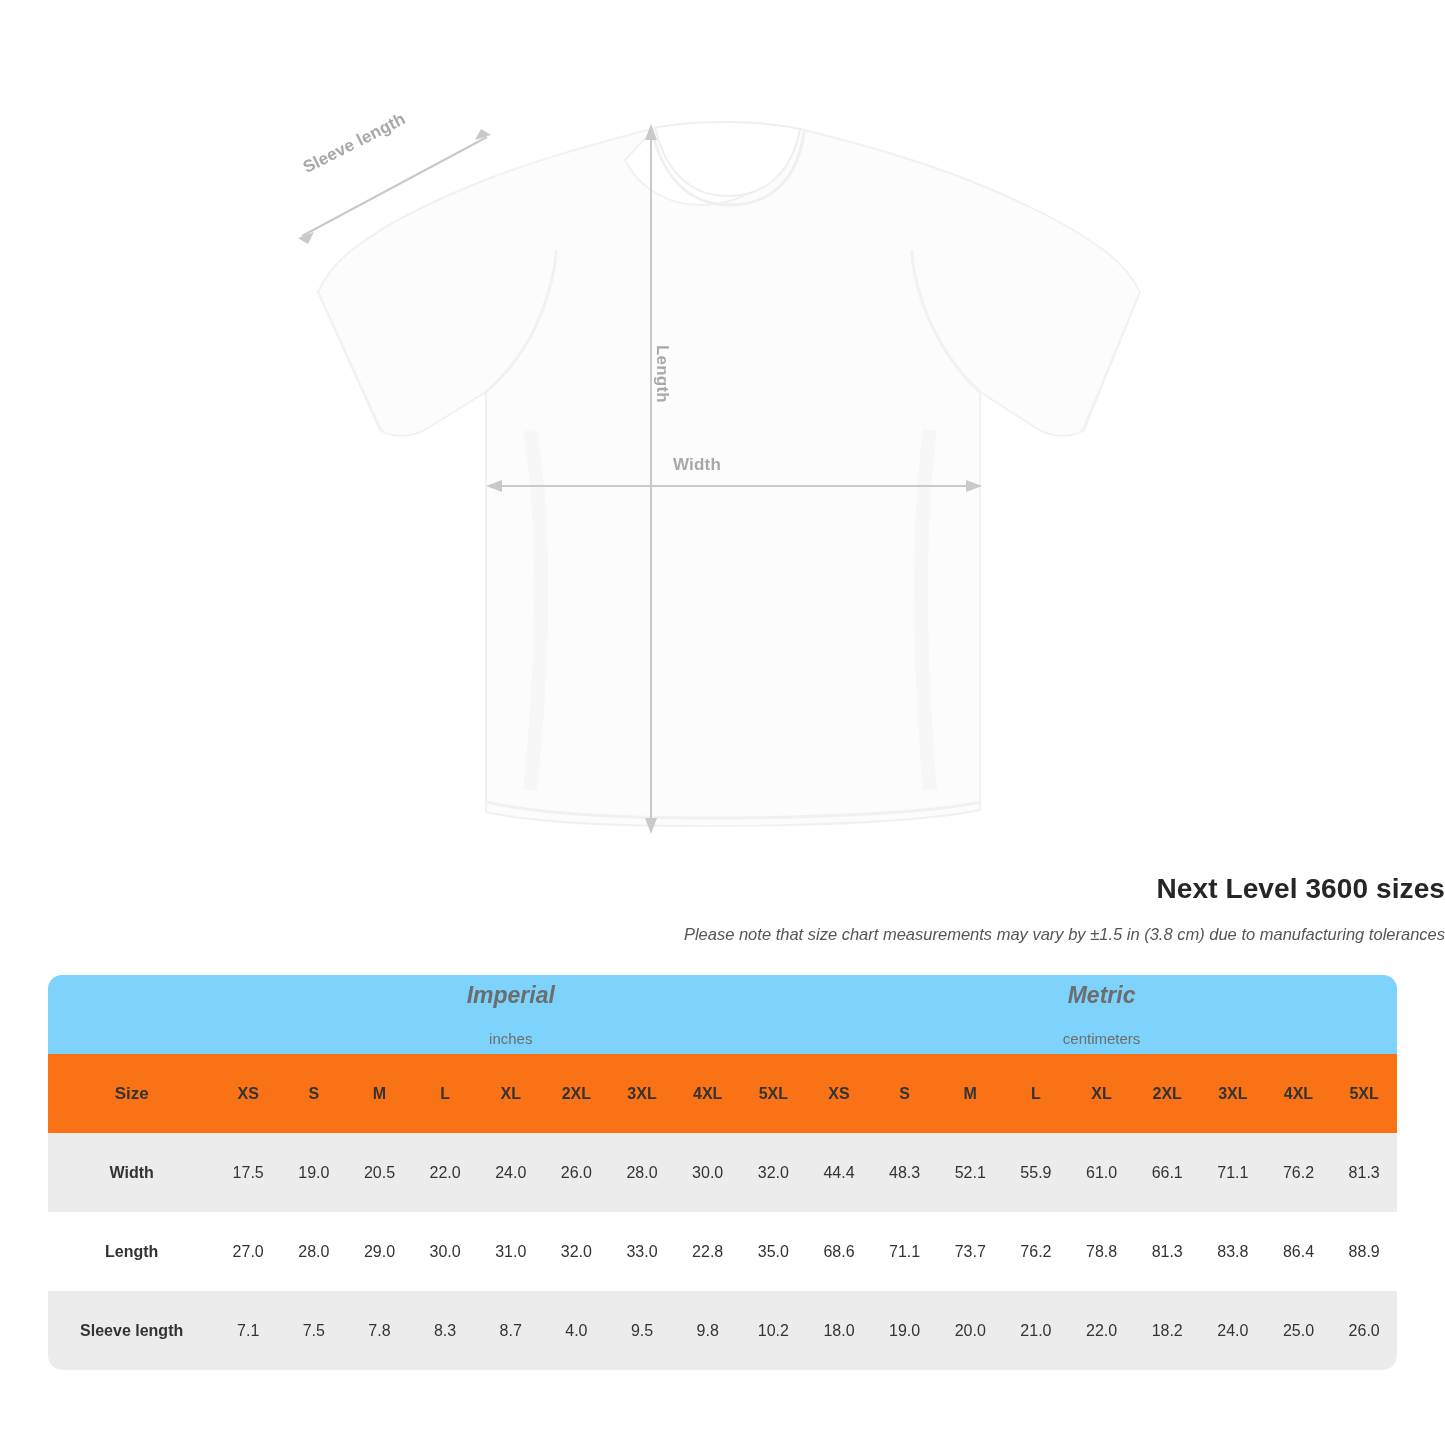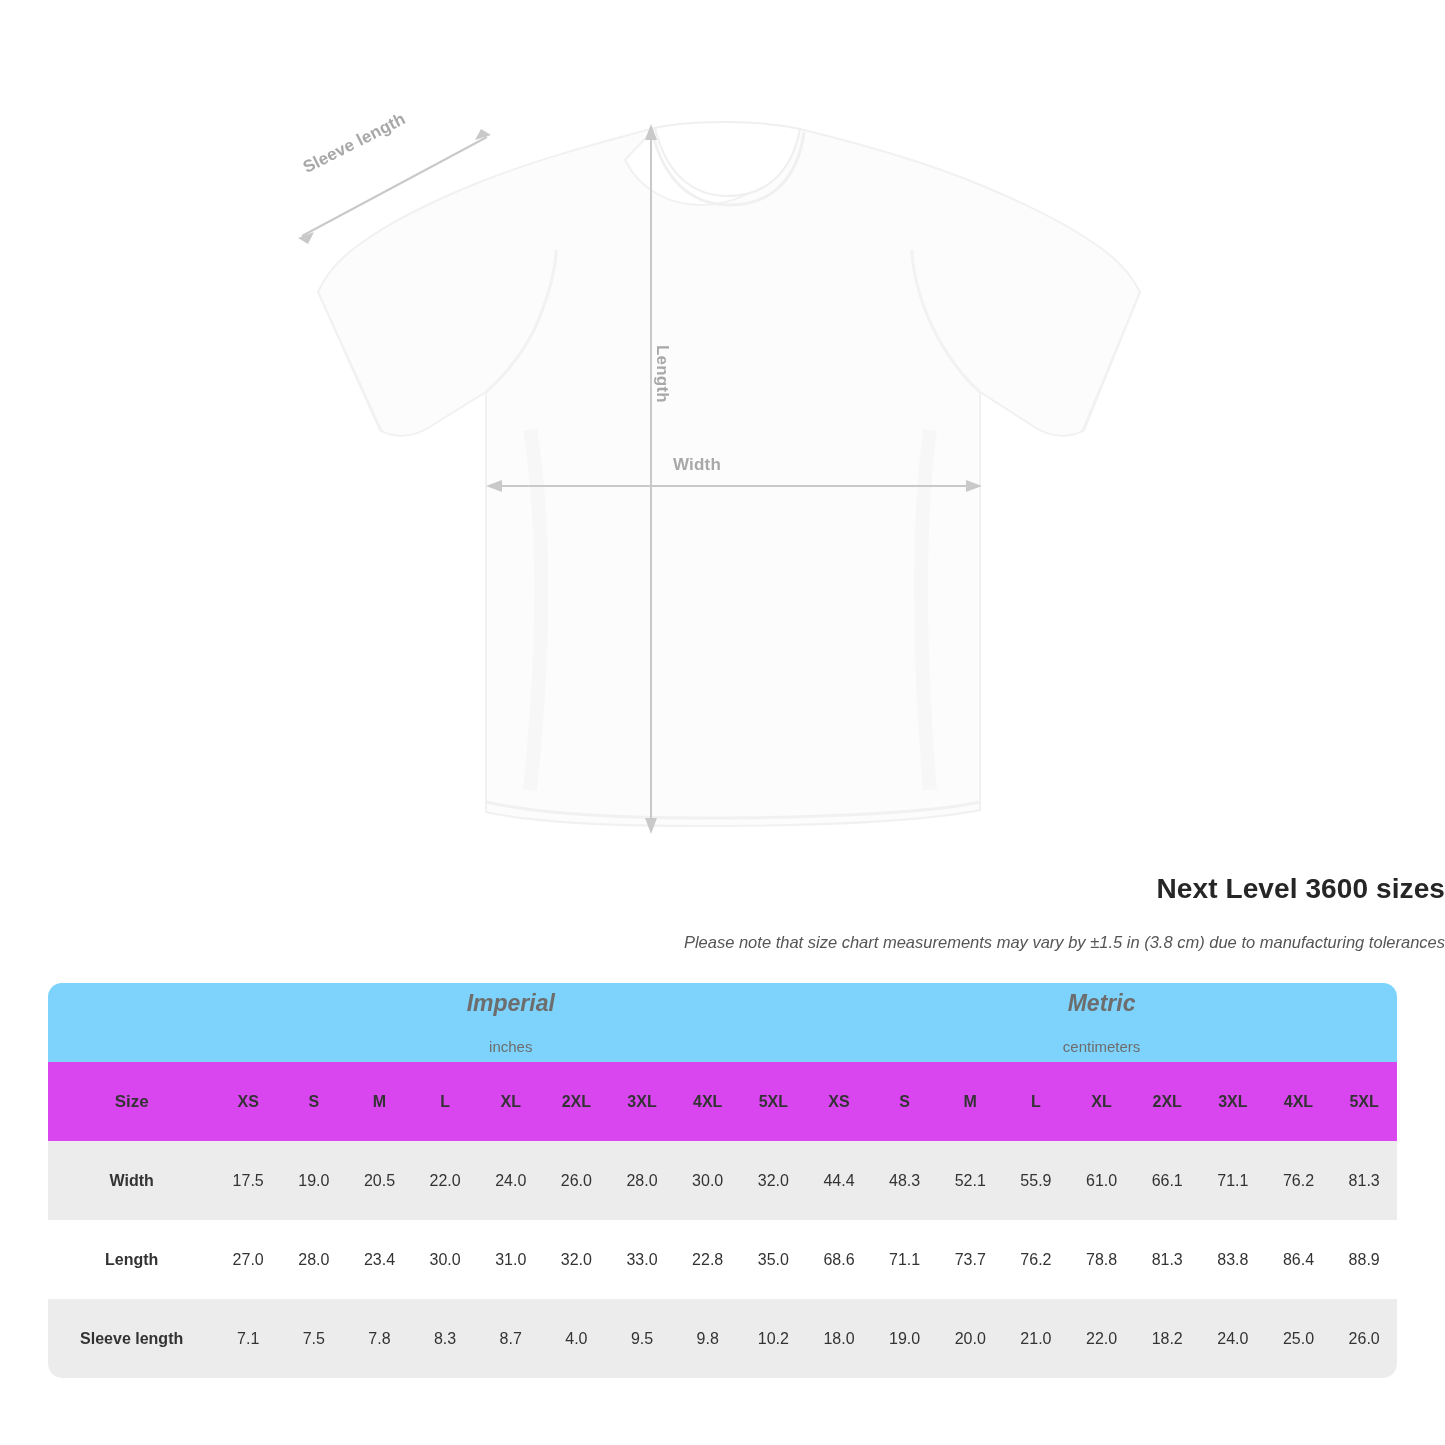--- a/index.html
+++ b/index.html
@@ -65,21 +65,21 @@
     font-size: 28px;
     font-weight: bold;
     color: #262626;
     margin: 0;
     letter-spacing: .1px;
   }
   .chart-note {
     font-size: 16.5px;
     font-style: italic;
     color: #555555;
-    margin-top: 28px;
+    margin-top: 20px;
   }
 
   
   .table-wrap {
     margin: 31px 48px 0 48px;
     border-radius: 14px;
     overflow: hidden;
   }
   table.size-table {
     border-collapse: collapse;
@@ -110,21 +110,21 @@
   }
   .unit-sub {
     font-size: 15px;
     color: #6d6d6d;
     font-style: normal;
     font-weight: normal;
     margin-top: 21px;
   }
 
   .size-row td {
-    background: #d946ef;
+    background: #f97316;
     font-weight: bold;
     font-size: 17px;
   }
   .size-row td.rowhead { font-size: 17px; font-weight: bold; }
 
   .data-row-alt td { background: #ececec; }
   .data-row td { background: #ffffff; }
   td.rowhead {
     font-weight: bold;
     font-size: 17px;
@@ -284,21 +284,21 @@
           <td>66.1</td>
           <td>71.1</td>
           <td>76.2</td>
           <td>81.3</td>
         </tr>
 
         <tr class="data-row">
           <td class="rowhead">Length</td>
           <td>27.0</td>
           <td>28.0</td>
-          <td>23.4</td>
+          <td>29.0</td>
           <td>30.0</td>
           <td>31.0</td>
           <td>32.0</td>
           <td>33.0</td>
           <td>22.8</td>
           <td>35.0</td>
           <td>68.6</td>
           <td>71.1</td>
           <td>73.7</td>
           <td>76.2</td>

